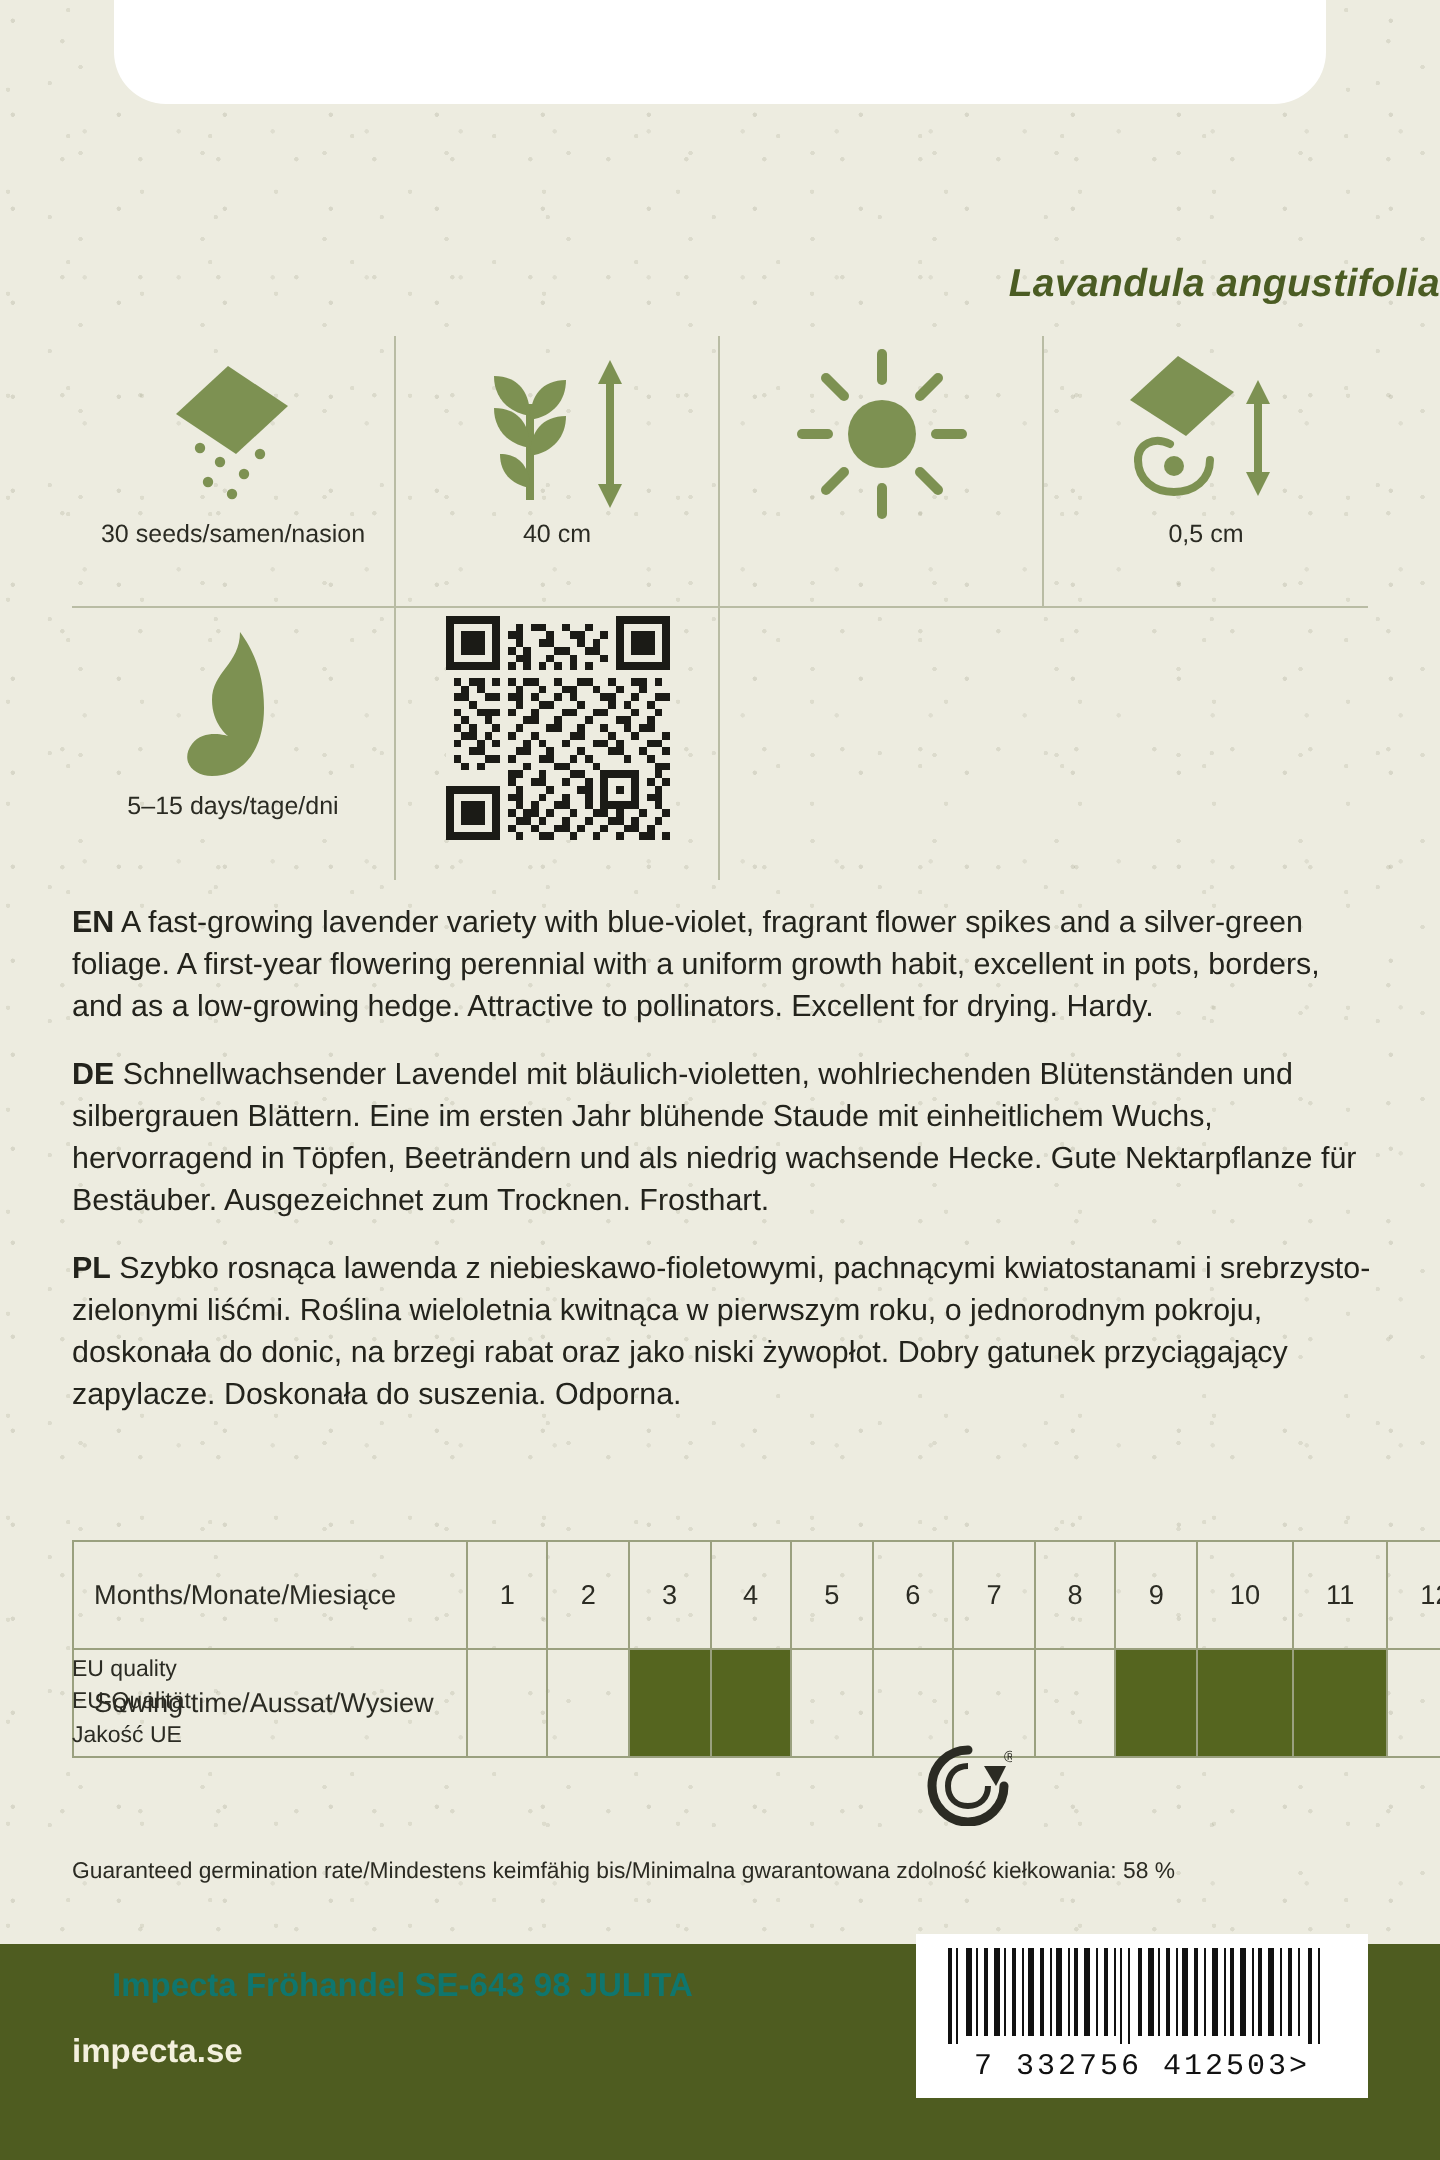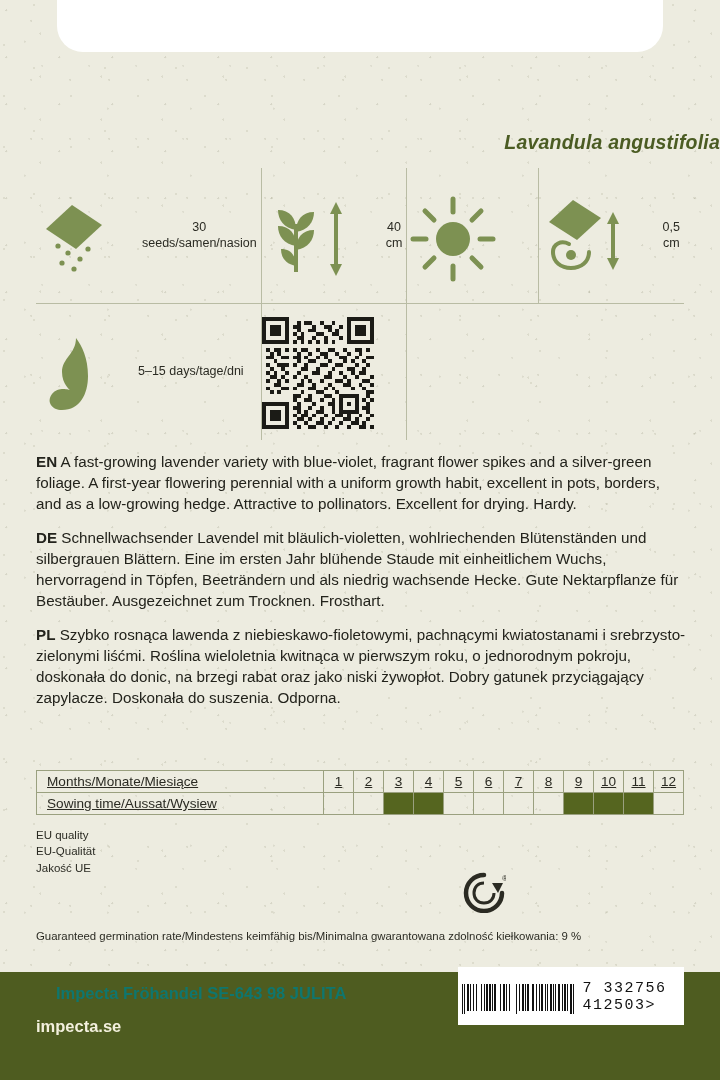--- a/index.html
+++ b/index.html
@@ -41,21 +41,21 @@
   }
 
   
   .icon-grid{
     position:absolute;left:36px;top:168px;width:648px;height:272px;
     display:grid;grid-template-columns:1fr 1fr 1fr 1fr;grid-template-rows:136px 136px;
   }
   .cell{
     position:relative;
     border-right:1px solid #b9bca4;border-bottom:1px solid #b9bca4;
-    display:flex;flex-direction:row;align-items:center;justify-content:flex-start;gap:24px;
+    display:flex;flex-direction:column;align-items:center;justify-content:flex-start;
   }
   .cell:nth-child(4),.cell:nth-child(8){border-right:none;}
   .cell:nth-child(5),.cell:nth-child(6),.cell:nth-child(7),.cell:nth-child(8){border-bottom:none;}
   .icon-art{height:86px;display:flex;align-items:center;justify-content:center;margin-top:6px;}
   .cell-label{
     font-size:12.5px;color:#2b2b23;text-align:center;line-height:1.25;
     padding:0 4px;
   }
   .cell-label.two{line-height:1.3;}
 
@@ -68,40 +68,39 @@
 
   
   .months{
     position:absolute;left:36px;top:770px;width:648px;
     border-collapse:collapse;
     font-size:13.6px;
   }
   .months td{
     border:1px solid #9aa07f;
     height:21px;
-    padding:0;
-    text-decoration:underline;
+    padding:16px;
   }
   .months td.lbl{padding-left:10px;white-space:nowrap;}
   .months td.m{width:29px;text-align:center;}
   .fill-dark{background:#55651f;}
   .fill-mid{background:#7c8a5c;}
 
   
   .euq{position:absolute;left:36px;top:827px;font-size:11.5px;line-height:1.42;color:#2b2b23;}
   .recycle{position:absolute;left:462px;top:871px;}
   .guarantee{position:absolute;left:36px;top:930px;font-size:11.4px;color:#2b2b23;}
 
   
   .footer{position:absolute;left:0;bottom:0;width:720px;height:108px;background:#4e5c20;}
   .brand{position:absolute;left:36px;top:984px;font-size:16.5px;color:#0f766e;font-weight:bold;margin-left:20px;}
   .site{position:absolute;left:36px;top:1017px;font-size:16.5px;color:#f3f0dd;font-weight:bold;}
   .barcode-box{
-    position:absolute;left:458px;top:967px;width:226px;height:58px;background:#ffffff;
-    display:flex;flex-direction:row;align-items:center;justify-content:flex-start;
+    position:absolute;left:458px;top:967px;width:226px;height:82px;background:#ffffff;
+    display:flex;flex-direction:column;align-items:center;justify-content:flex-start;
   }
   .bars{margin-top:5px;}
   .barnum{font-family:"Liberation Mono", monospace;font-size:15px;letter-spacing:1.5px;color:#111;margin-top:1px;}
   .qr{image-rendering:pixelated;}
 </style>
 </head>
 <body>
 
 <div class="paper"></div>
 <div class="sheet">
@@ -467,21 +466,21 @@
 
   <div class="recycle">
     <svg width="44" height="42" viewBox="0 0 44 42">
       <path d="M22 4 C12 4 4 12 4 22 C4 32 12 40 22 40 C32 40 40 32 40 22" stroke="#2b2b23" stroke-width="4.5" fill="none" stroke-linecap="round"></path>
       <path d="M40 22 L34 12 L45 12 Z" fill="#2b2b23" transform="translate(-4,0)"></path>
       <path d="M22 12 C16 12 12 16 12 22 C12 28 16 32 22 32 C28 32 32 28 32 22" stroke="#2b2b23" stroke-width="3" fill="none"></path>
       <text x="40" y="10" font-size="8" fill="#2b2b23" font-family="Liberation Sans, sans-serif">®</text>
     </svg>
   </div>
 
-  <div class="guarantee">Guaranteed germination rate/Mindestens keimfähig bis/Minimalna gwarantowana zdolność kiełkowania: 9 %</div>
+  <div class="guarantee">Guaranteed germination rate/Mindestens keimfähig bis/Minimalna gwarantowana zdolność kiełkowania: 58 %</div>
 
   <div class="footer"></div>
   <div class="brand">Impecta Fröhandel SE-643 98 JULITA</div>
   <div class="site">impecta.se</div>
 
   <div class="barcode-box">
     <svg class="bars" width="206" height="52" viewBox="0 0 206 52" shape-rendering="crispEdges">
       <rect width="206" height="52" fill="#ffffff"></rect>
       <g fill="#111111">
         <rect x="6" y="2" width="2" height="48"></rect>

